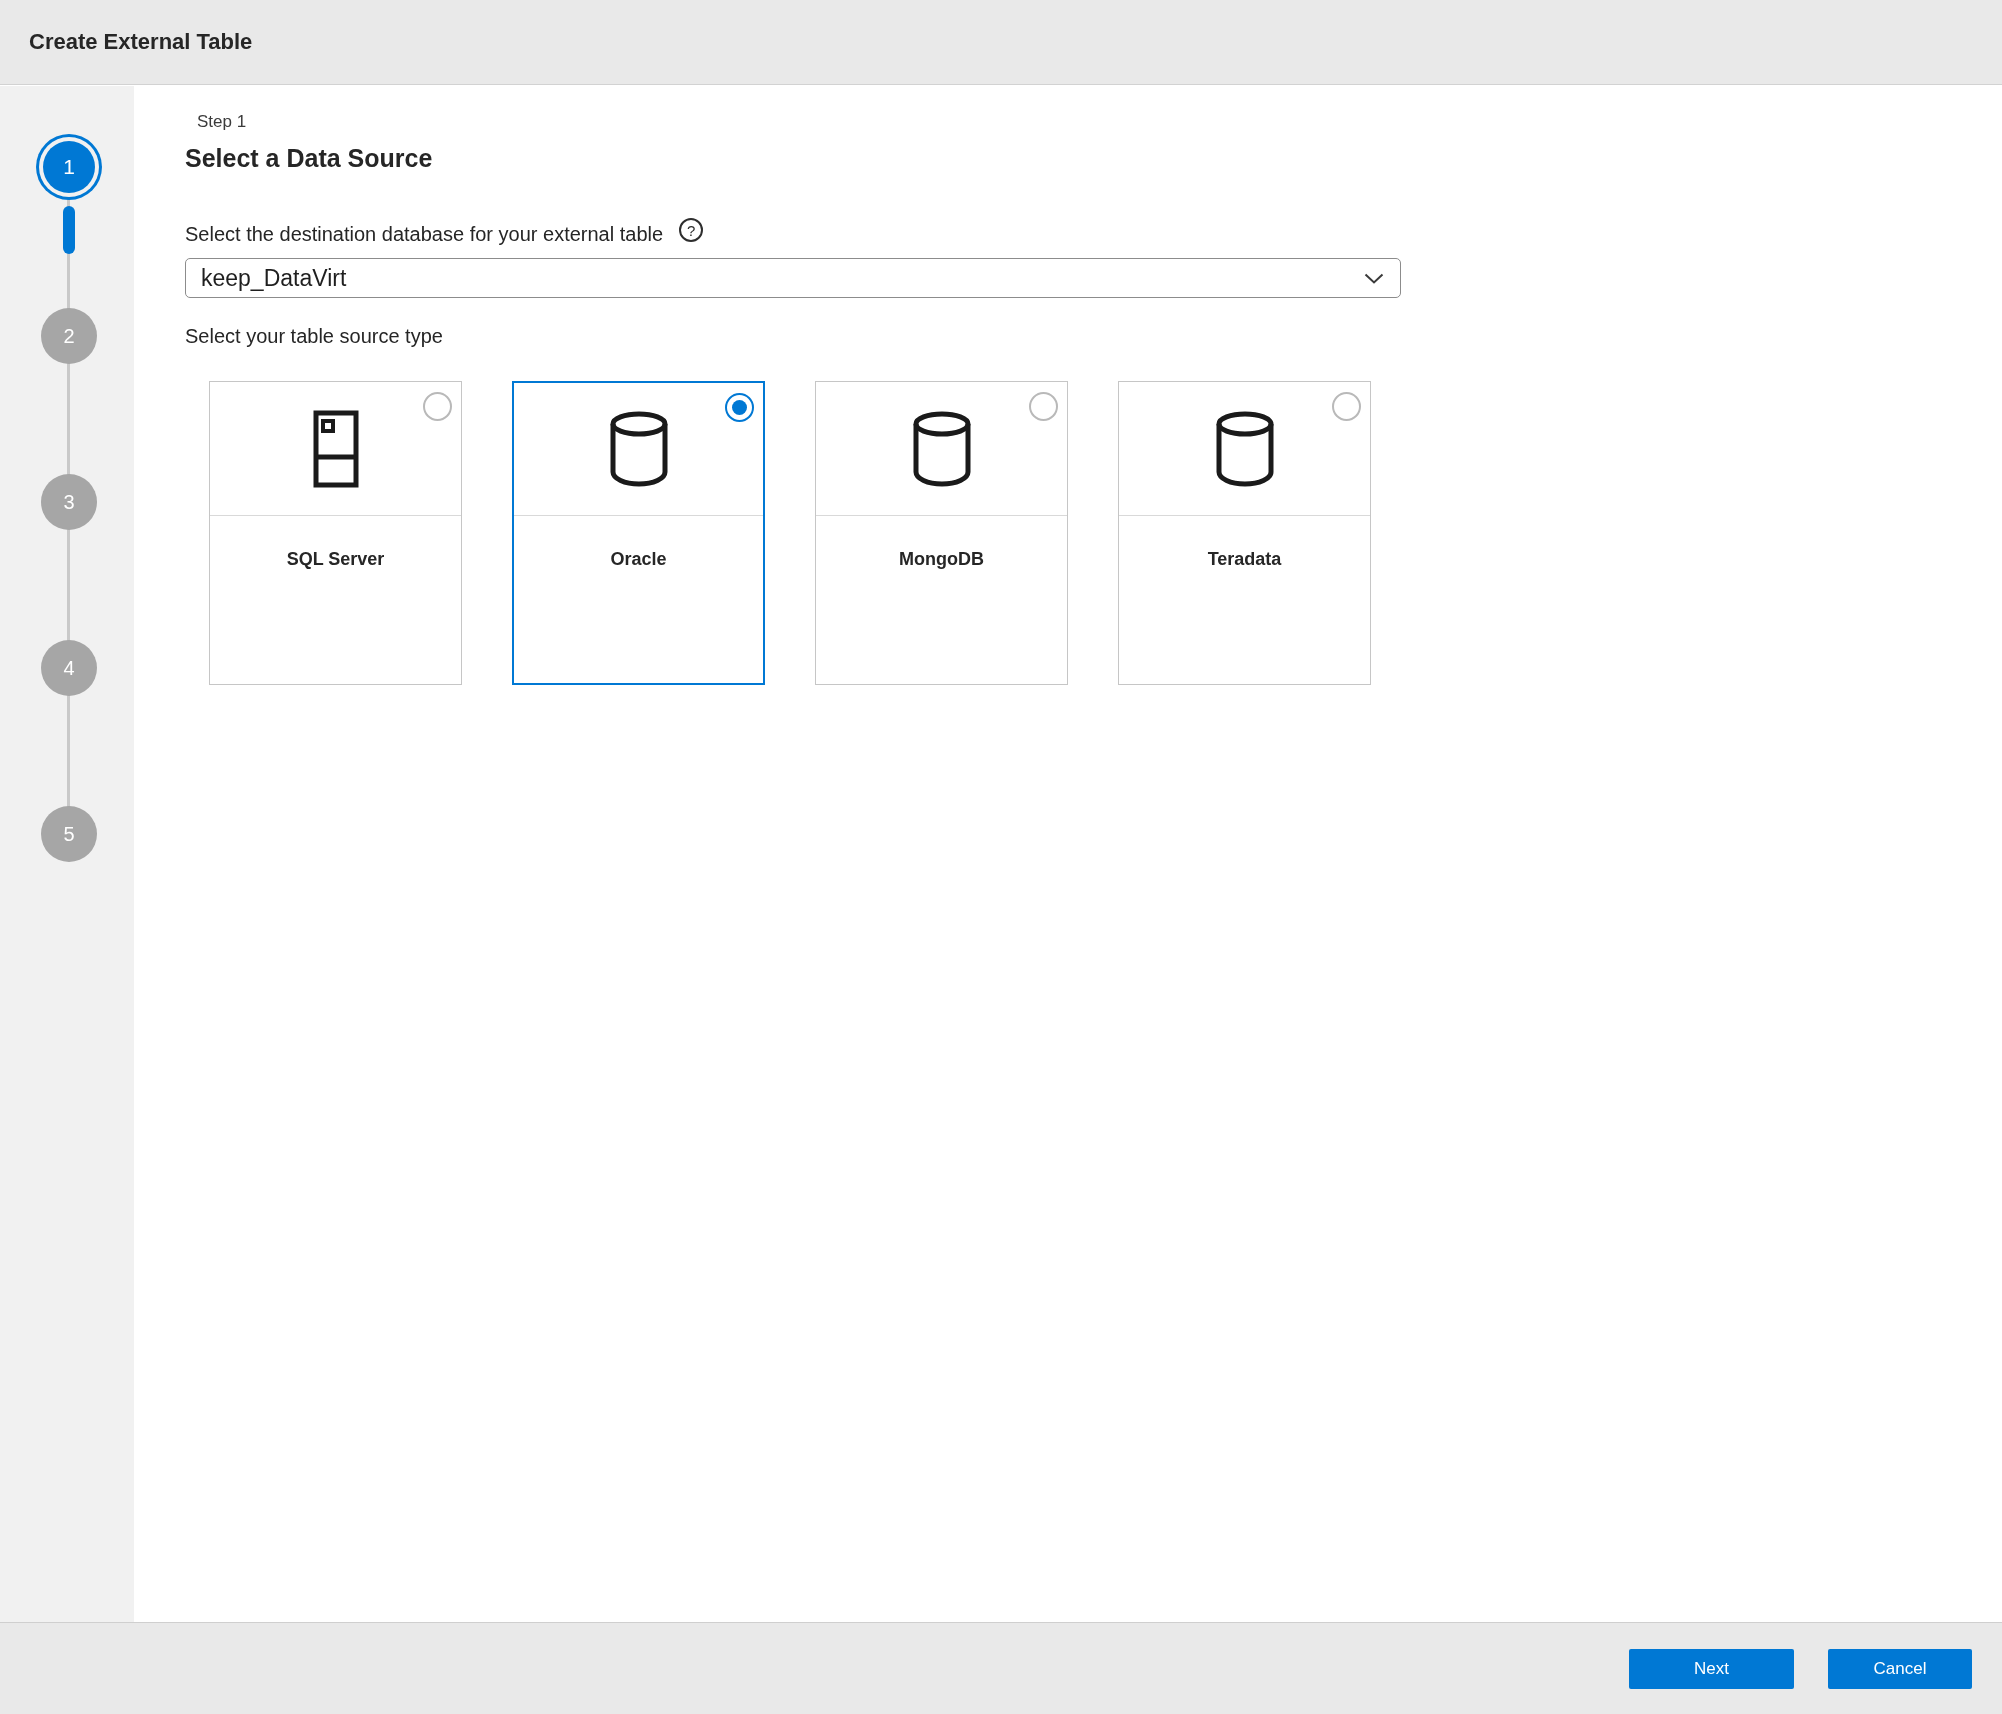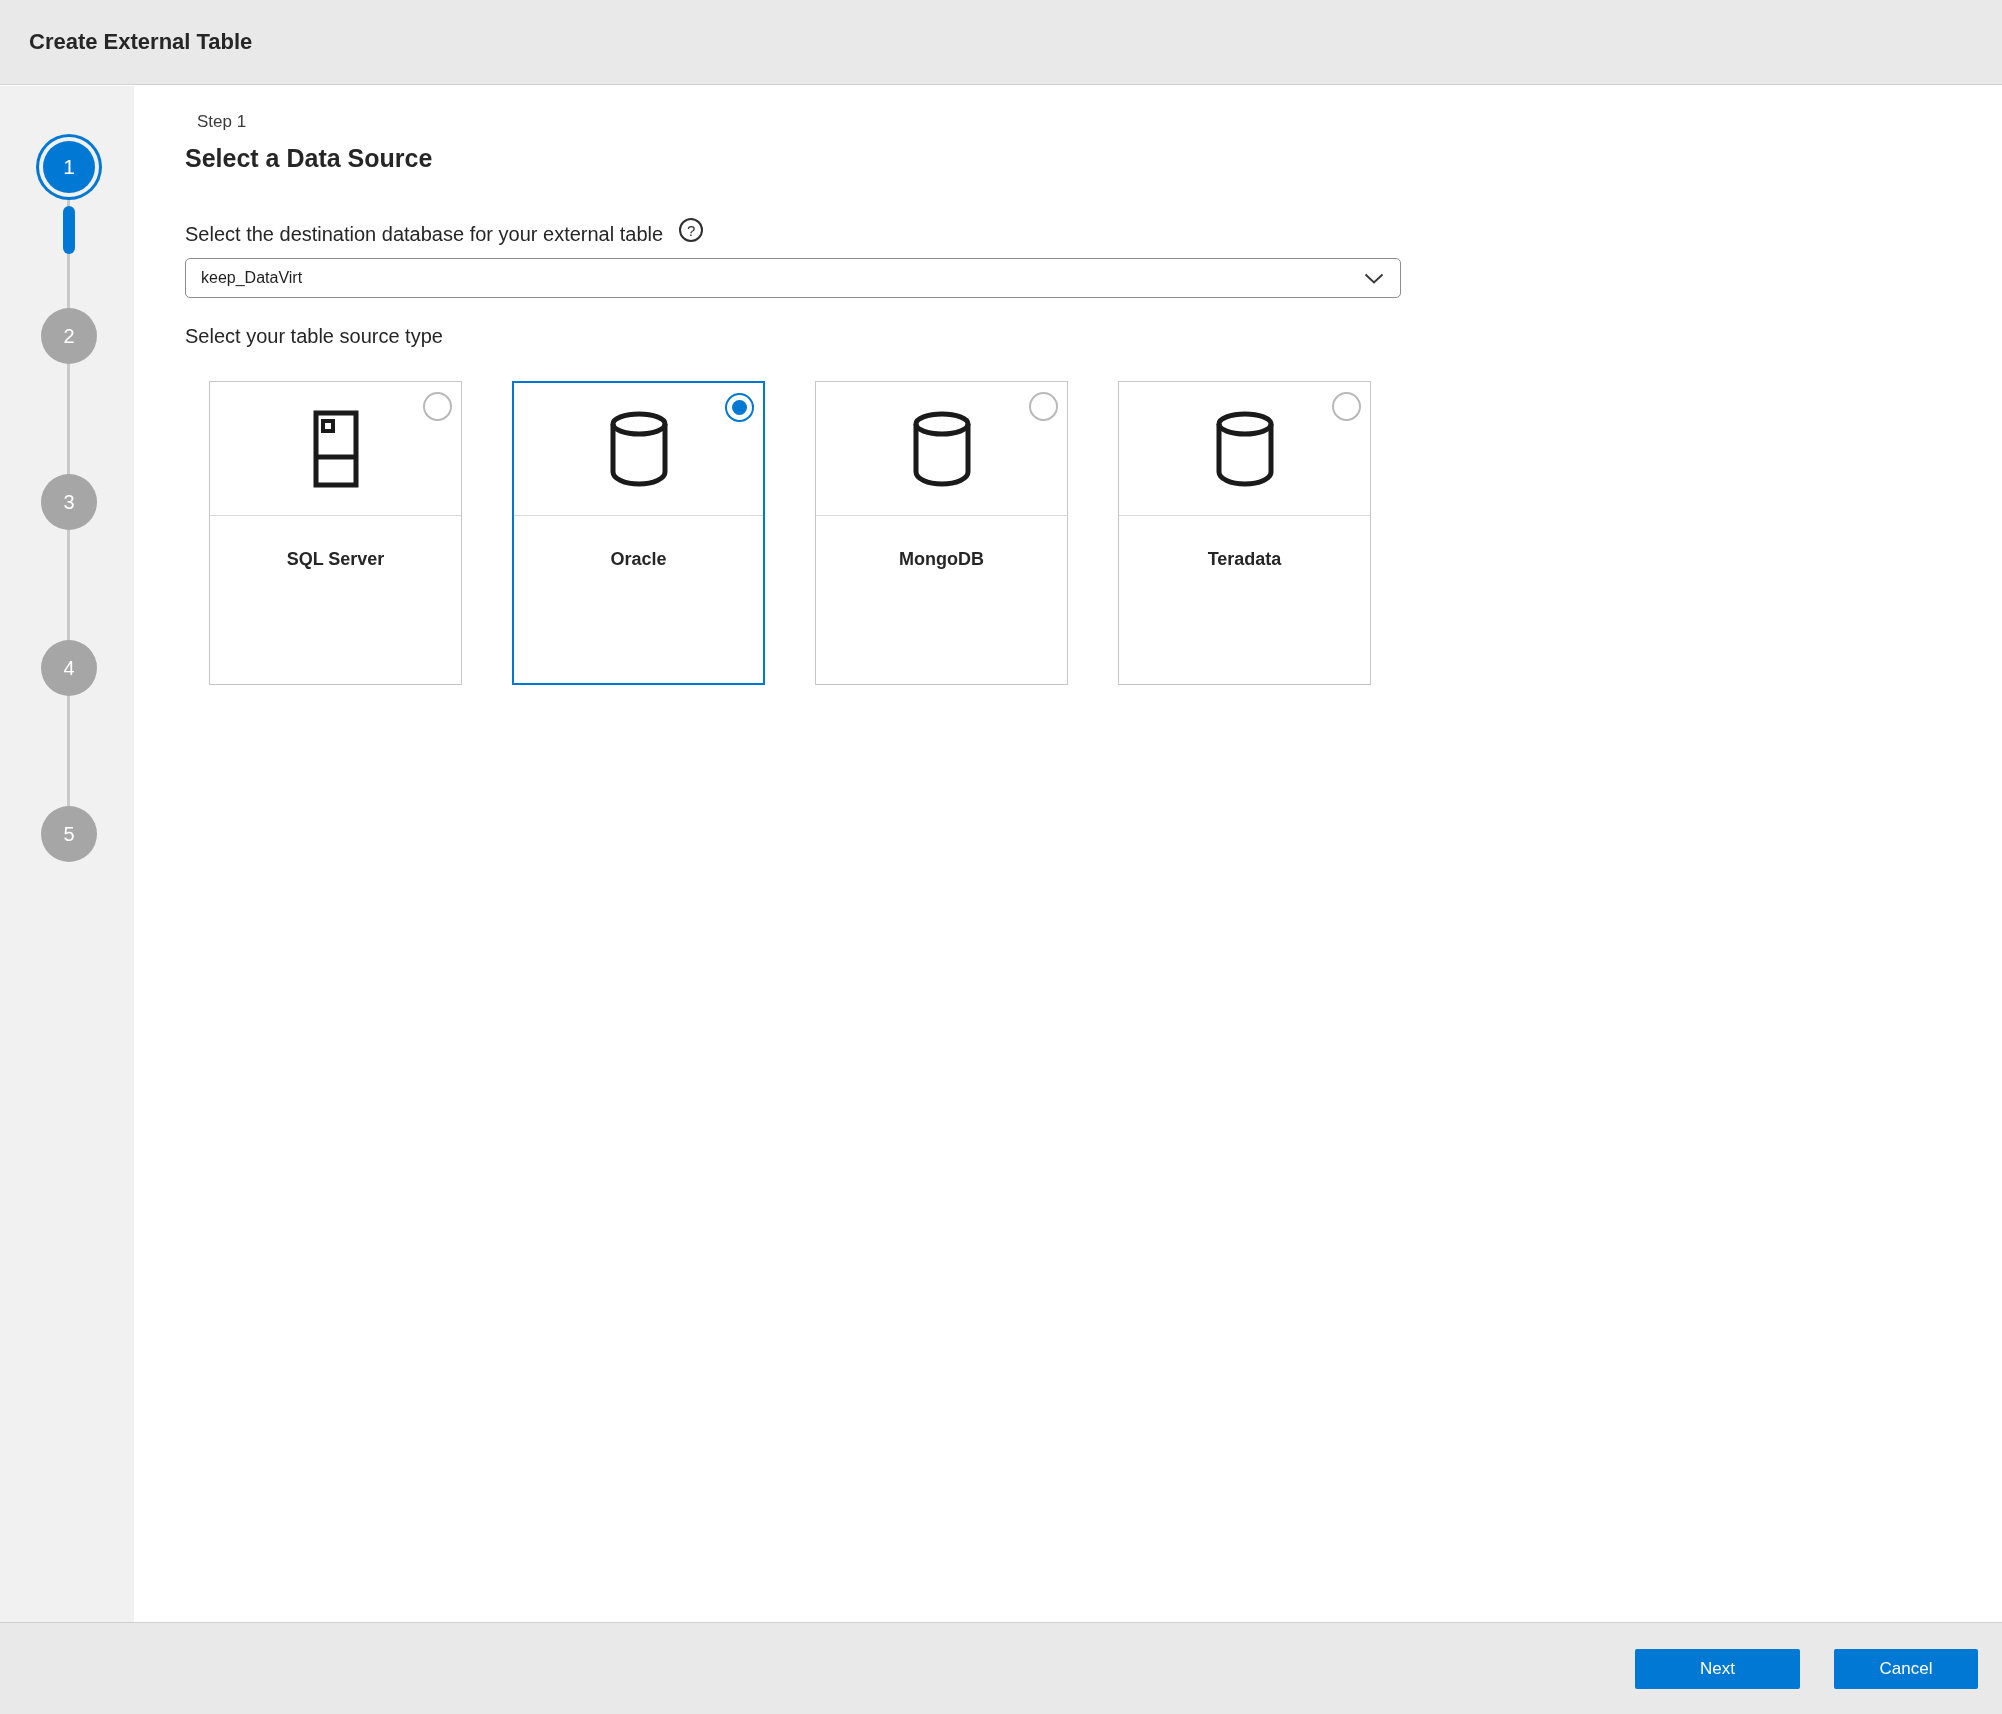--- a/index.html
+++ b/index.html
@@ -33,42 +33,42 @@
   .heading { margin-top:12px; font-size:25px; font-weight:700; color:#262626; }
 
   .dest-row { margin-top:50px; display:flex; align-items:flex-start; gap:16px; }
   .dest-label { font-size:20px; color:#262626; }
   .help-icon { width:24px; height:24px; border:2px solid #2e2e2e; border-radius:50%;
                display:flex; align-items:center; justify-content:center; font-size:15px;
                color:#2e2e2e; margin-top:-5px; background:#ffffff; cursor:pointer; }
 
   .dropdown { margin-top:12px; width:1216px; height:40px; border:1px solid #8c8c8c; border-radius:5px;
               background:#ffffff; display:flex; align-items:center; justify-content:space-between;
-              padding:0 16px 0 15px; font-size:16px; color:#1f1f1f; cursor:pointer; }
+              padding:0 16px 0 15px; font-size:23px; color:#1f1f1f; cursor:pointer; }
   .dropdown svg { display:block; }
 
   .source-label { margin-top:27px; font-size:20px; color:#262626; }
 
   .cards { margin-top:33px; margin-left:24px; display:flex; gap:50px; }
   .card { width:253px; height:304px; border:1px solid #c6c6c6; background:#ffffff; position:relative; cursor:pointer; }
   .card.selected { border:2px solid var(--accent); }
   .card-top { height:134px; display:flex; align-items:center; justify-content:center;
               border-bottom:1px solid #d9d9d9; position:relative; }
   .card.selected .card-top { height:133px; }
   .radio { position:absolute; top:10px; right:9px; width:29px; height:29px; border-radius:50%;
            border:2px solid #b9b9b9; background:#ffffff; }
   .radio.checked { border-color:var(--accent); }
   .radio.checked::after { content:""; position:absolute; inset:5px; border-radius:50%; background:var(--accent); }
   .card-label { margin-top:33px; text-align:center; font-size:18px; font-weight:700; color:#262626; }
   .icon-wrap { display:flex; align-items:center; justify-content:center; }
 
   
   .footer { position:absolute; left:0; right:0; bottom:0; height:92px; background:#e9e9e9;
             border-top:1px solid #cfcfcf; display:flex; align-items:center; justify-content:flex-end;
-            gap:34px; padding-right:24px; }
+            gap:34px; padding-right:30px; }
   .btn { height:40px; border:none; border-radius:2px; background:var(--accent); color:#ffffff;
          font-size:17px; font-family:inherit; cursor:pointer; display:flex; align-items:center; justify-content:center; }
   .btn-next { width:165px; }
   .btn-cancel { width:144px; }
 </style>
 </head>
 <body>
 
 <div class="page">
 

